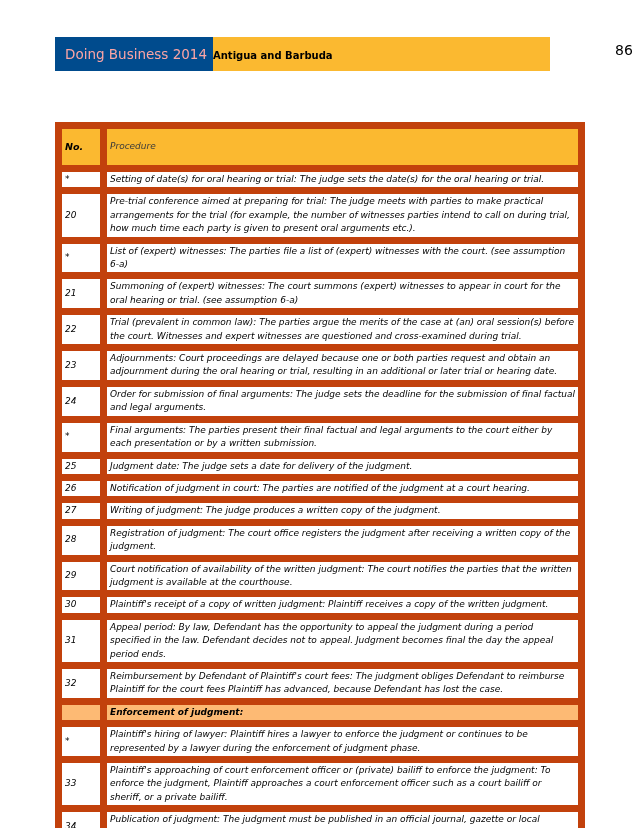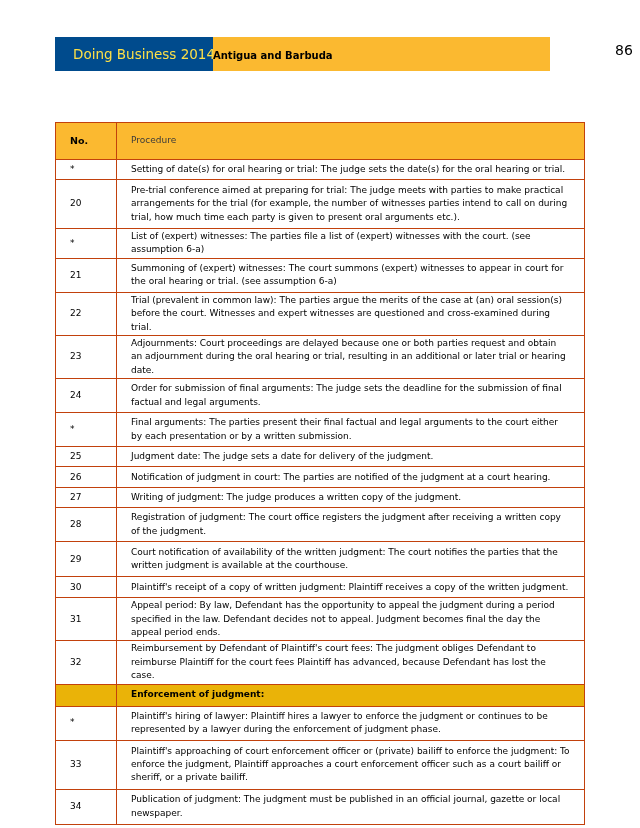--- a/index.html
+++ b/index.html
@@ -1,34 +1,34 @@
 <!DOCTYPE html>
 <html><head>
 <meta charset="utf-8">
 <style>
   html, body { margin: 0; padding: 0; background: #ffffff; }
   body { width: 640px; height: 828px; position: relative; overflow: hidden;
          font-family: "DejaVu Sans", "Liberation Sans", sans-serif; color: #000; }
   .header { position: absolute; top: 37px; left: 55px; height: 34px; width: 495px; display: flex; }
-  .hdr-blue { background: #004b8d; color: #fde047; width: 158px; height: 34px;
-              font-size: 13.5px; line-height: 34px; padding-left: 18px; box-sizing: border-box;
+  .hdr-blue { background: #004b8d; color: #fca5a5; width: 158px; height: 34px;
+              font-size: 13.5px; line-height: 34px; padding-left: 10px; box-sizing: border-box;
               font-family: "DejaVu Sans", sans-serif; white-space: nowrap; }
   .hdr-yellow { background: #fbb930; flex: 1; height: 34px; font-size: 10px; font-weight: bold;
                 line-height: 38px; box-sizing: border-box; white-space: nowrap; }
   .page-num { position: absolute; top: 38px; left: 604px; width: 40px; text-align: center;
               font-size: 14px; line-height: 24px; }
   table.proc { position: absolute; top: 122px; left: 55px; width: 530px; border-collapse: collapse;
                table-layout: fixed; font-size: 9px; }
-  table.proc td { border: 1px solid #c2410c; padding: 1px 14px; vertical-align: middle;
-                  line-height: 13.4px; }
+  table.proc td { border: 7px solid #c2410c; padding: 1px 3px; vertical-align: middle;
+                  line-height: 13.4px; font-style: italic; }
   table.proc td.no { width: 32px; color: #000; }
   table.proc tr.head td { background: #fbb930; height: 34px; }
   table.proc tr.head td.no { font-weight: bold; font-size: 9.5px; }
   table.proc tr.head td.pr { color: #3b3b3b; }
-  table.proc tr.section td { background: #eab308; font-weight: bold; }
+  table.proc tr.section td { background: #fdba74; font-weight: bold; }
 </style>
 </head>
 <body>
 
 <div class="header">
   <div class="hdr-blue">Doing Business 2014</div>
   <div class="hdr-yellow">Antigua and Barbuda</div>
 </div>
 <div class="page-num">86</div>
 

